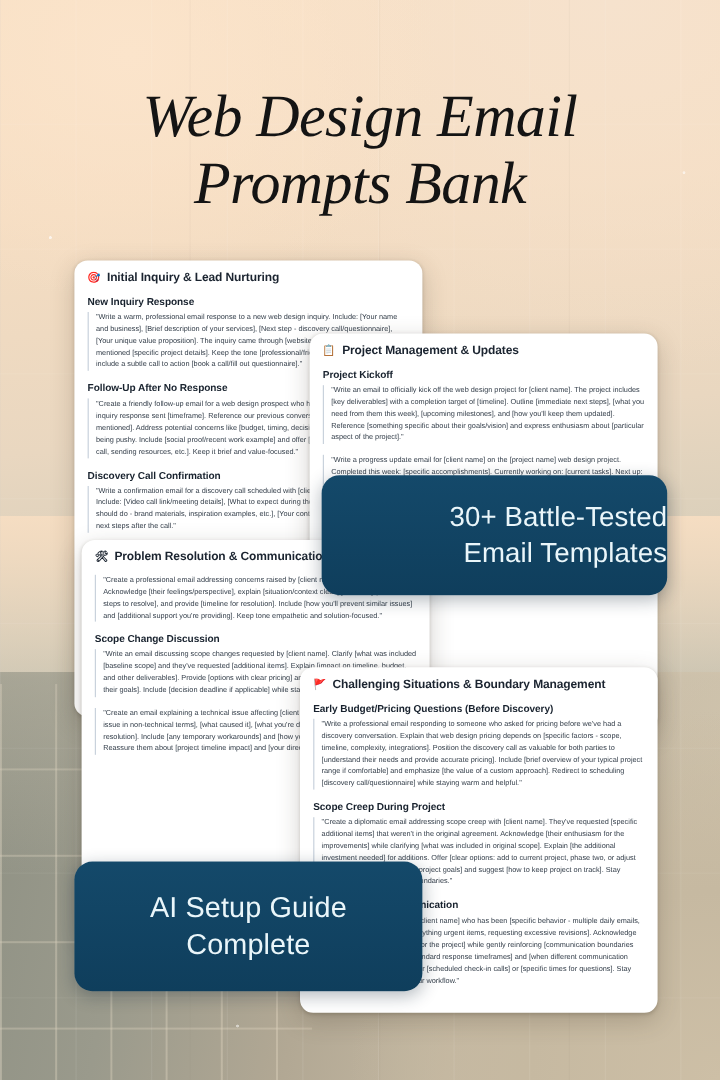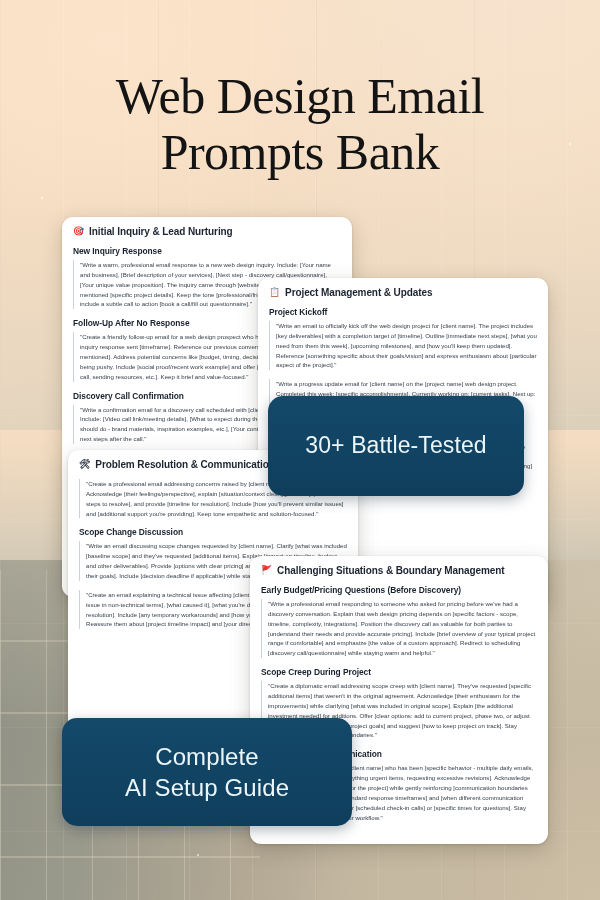--- a/index.html
+++ b/index.html
@@ -68,21 +68,21 @@
   }
 
   
   #title-block {
     position:absolute; left:0; right:0; top:68px; z-index:5;
     text-align:center;
     font-family:"Liberation Serif", "DejaVu Serif", serif;
     color:#141414;
     letter-spacing:-0.5px;
   }
-  #title-block .line { display:block; font-size:50px; line-height:1.12; font-weight:400; }
+  #title-block .line { display:block; font-size:50px; line-height:1.12; font-weight:400;font-style:italic; }
 
   
   .card {
     position:absolute;
     background:#ffffff;
     border-radius:11px;
     box-shadow:0 6px 20px rgba(60,48,35,.22), 0 1px 3px rgba(60,48,35,.18);
     overflow:hidden;
     padding:9px 11px 10px 11px;
   }
@@ -117,21 +117,21 @@
     background:linear-gradient(180deg,#14496a 0%,#0f3e5c 100%);
     border-radius:15px;
     color:#eaf6fa;
     text-align:center;
     display:flex; flex-direction:column; justify-content:center;
     box-shadow:0 4px 14px rgba(20,40,55,.33);
     font-weight:400;
     letter-spacing:.1px;
   }
   .badge span { display:block; line-height:1.3; }
-  #badge-templates { left:268px; top:396px; width:256px; height:100px; font-size:23px; z-index:20; }
+  #badge-templates { left:268px; top:396px; width:288px; height:100px; font-size:23px; z-index:20;align-items:flex-end; }
   #badge-guide     { left:62px;  top:718px; width:290px; height:108px; font-size:24px; z-index:21; }
 </style>
 </head>
 <body>
 
 <div id="bg">
   <div class="bg-bottom"></div>
   <div class="bg-lines2"></div>
   <div class="bg-top"></div>
   <div class="bg-blend"></div>
@@ -213,18 +213,19 @@
     <div class="sec-body">"Create a diplomatic email addressing scope creep with [client name]. They've requested [specific additional items] that weren't in the original agreement. Acknowledge [their enthusiasm for the improvements] while clarifying [what was included in original scope]. Explain [the additional investment needed] for additions. Offer [clear options: add to current project, phase two, or adjust priorities]. Reference [original project goals] and suggest [how to keep project on track]. Stay collaborative but firm about boundaries."</div>
   </div>
   <div class="sec">
     <div class="sec-title">Difficult Client Communication</div>
     <div class="sec-body">"Write a professional email to [client name] who has been [specific behavior - multiple daily emails, calling frequently, marking everything urgent items, requesting excessive revisions]. Acknowledge [their investment and passion for the project] while gently reinforcing [communication boundaries and process]. Explain [your standard response timeframes] and [when different communication channels should be used]. Offer [scheduled check-in calls] or [specific times for questions]. Stay supportive while protecting your workflow."</div>
   </div>
 </div>
 
 <div class="badge" id="badge-templates">
   <span>30+ Battle-Tested</span>
+  <span>Email Templates</span>
 </div>
 
 <div class="badge" id="badge-guide">
+  <span>AI Setup Guide</span>
   <span>Complete</span>
-  <span>AI Setup Guide</span>
 </div>
 
 </body></html>

